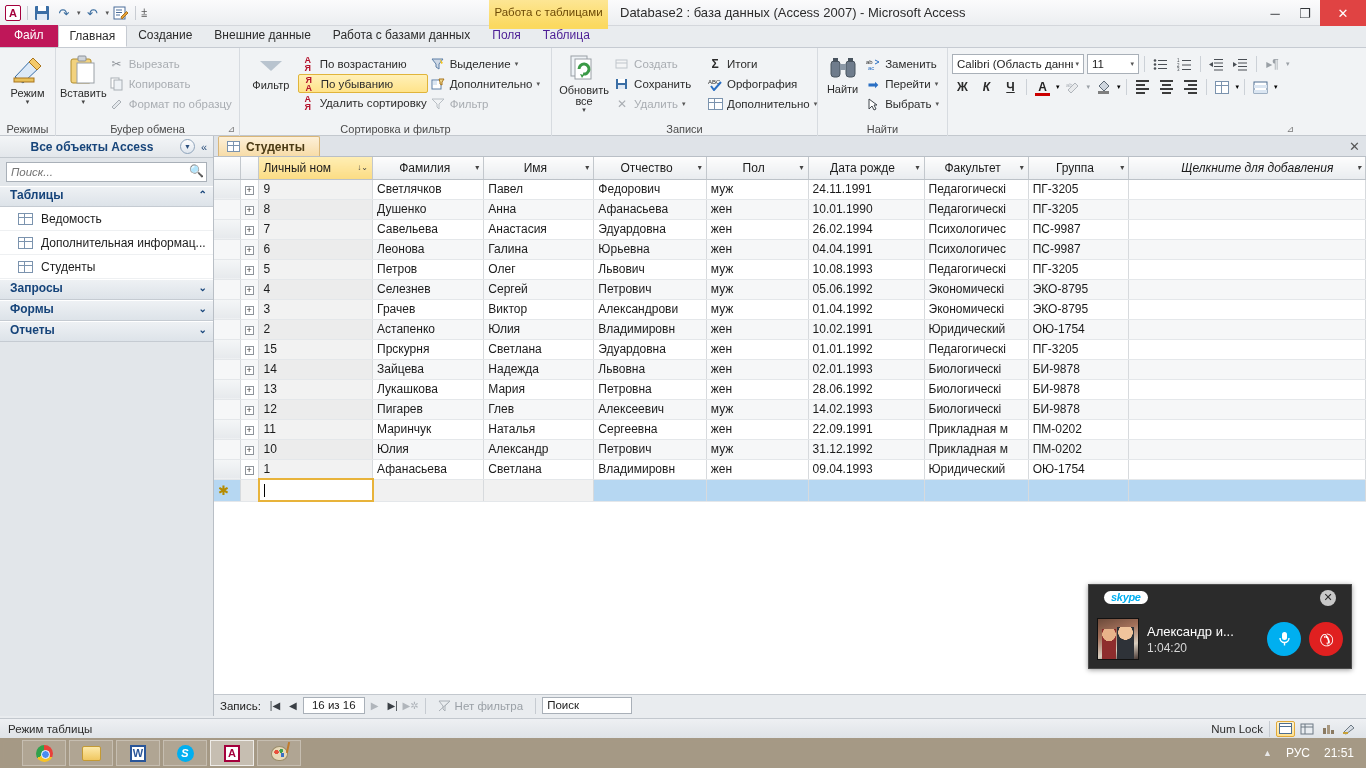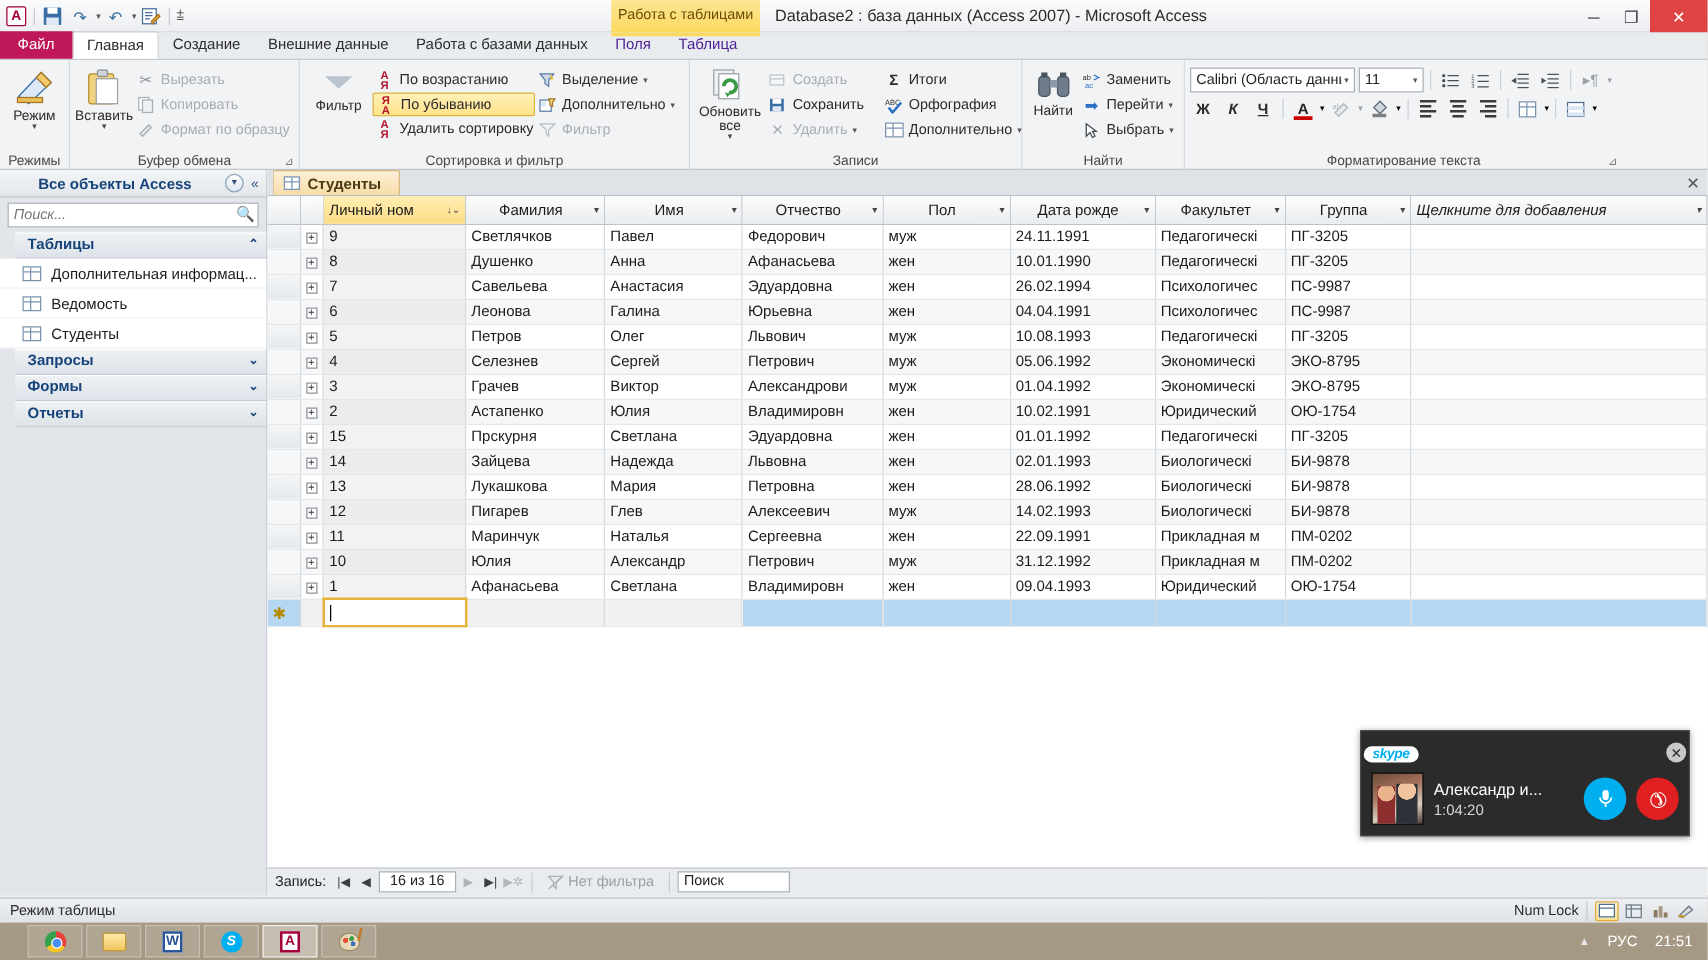--- a/index.html
+++ b/index.html
@@ -195,21 +195,21 @@
     padding: 0 20px 0 4px; font-size: 11.5px; font-style: italic; color: #7b7f85;
     font-family: "Liberation Sans", sans-serif;
   }
   .np-search .mag {
     position: absolute; right: 3px; top: 2px; font-size: 12px; color: #2b6ea8;
   }
   .np-group {
     height: 21px; display: flex; align-items: center; padding: 0 6px 4px 10px;
     background: linear-gradient(#eef1f4,#dde3e9);
     border-top: 1px solid #fff; border-bottom: 1px solid #c5cbd2;
-    font-size: 12px; font-weight: bold; color: #16447a; margin-left: 12px;
+    font-size: 12px; font-weight: bold; color: #16447a;
   }
   .np-group .chev { margin-left: auto; font-size: 10px; color:#16447a; }
   .np-item {
     height: 24px; display: flex; align-items: center; gap: 8px;
     padding-left: 18px; background: #fff; font-size: 12px; color: #1c1c1c;
     border-bottom: 1px solid #eef0f2;
   }
   .np-items { background:#fff; }
   .np-rest { flex: 1; background: #e2e6ea; }
 
@@ -250,21 +250,21 @@
     color: #1b1b1b; text-align: center; position: relative;
   }
   table.ds thead th .hw { display:flex; align-items:center; width:100%; }
   table.ds thead th .ht { flex: 1; overflow: hidden; text-overflow: clip; white-space: nowrap; }
   table.ds thead th .hc { font-size: 8px; color: #444; padding-left: 3px; }
   th.sorted {
     background: linear-gradient(#ffeeb4,#fbdc84) !important;
   }
   th.sorted .ht { text-align: left; }
   th.addnew { font-style: italic; color:#2b2b2b; text-align:left;}
-  th.addnew .ht { text-align: left; }
+  th.addnew .ht { text-align: left; margin-left: 48px; }
 
   td.sel { background: #f2f2f2; }
   tr.alt td { background: #f6f7f8; }
   tr.alt td.sel { background: #ececec; }
   td.num { text-align: right; margin-top: 35px; }
   .rowsel {
     width: 22px; background: linear-gradient(#f4f6f7,#e6e9ec);
     border-right: 1px solid #c3c8cd; text-align: center;
   }
   .expander {
@@ -330,21 +330,21 @@
   .vic { width: 13px; height: 11px; border: 1px solid #4e6e91; background: #fff; position: relative;}
   .vic:before { content:""; position:absolute; left:0;right:0;top:2px;height:1px;background:#4e6e91;}
 
   
   .skype {
     position: absolute; left: 1088px; top: 584px;
     width: 264px; height: 85px;
     background: #2b2b2b; border: 1px solid #4a4a4a;
     box-shadow: 0 1px 5px rgba(0,0,0,.4);
   }
-  .sk-head { height: 25px; display:flex; align-items:flex-end; padding: 0 2px; }
+  .sk-head { height: 25px; display:flex; align-items:center; padding: 0 15px; }
   .sk-logo {
     background: #fff; color: #00aff0; font-size: 11px; font-weight: bold;
     border-radius: 7px; padding: 0 7px; line-height: 13px; letter-spacing: -0.3px;
     font-style: italic;
   }
   .sk-close {
     margin-left: auto; width: 16px; height: 16px; border-radius: 50%;
     background: #c8c8c8; color: #2b2b2b; font-size: 11px;
     display: flex; align-items: center; justify-content: center;
   }
@@ -797,21 +797,20 @@
           <div class="fbtn">
             <svg width="15" height="13" viewBox="0 0 15 13">
                 <rect x="1" y="1" width="13" height="11" fill="#fff" stroke="#4e6e91"></rect>
                 <rect x="1" y="4" width="13" height="3" fill="#dbe6f2"></rect>
                 <rect x="1" y="9" width="13" height="3" fill="#dbe6f2"></rect>
               </svg>
           </div>
           <span class="cap" style="font-size:7px">▾</span>
         </div>
       </div>
-      <div class="grp-title">Форматирование текста</div>
       <div class="grp-launch">⊿</div>
     </div>
   </div>
 
   <div class="workarea">
 
     <div class="navpane">
       <div class="np-header">
         <span class="np-title">Все объекты Access</span>
         <span class="np-circle">▼</span>
@@ -822,25 +821,25 @@
         <span class="mag">🔍</span>
       </div>
 
       <div class="np-group">
         <span>Таблицы</span>
         <span class="chev">⌃</span>
       </div>
       <div class="np-items">
         <div class="np-item">
           <span class="tbl-ic"></span>
-          <span>Дополнительная информац...</span>
+          <span>Ведомость</span>
         </div>
         <div class="np-item">
           <span class="tbl-ic"></span>
-          <span>Ведомость</span>
+          <span>Дополнительная информац...</span>
         </div>
         <div class="np-item">
           <span class="tbl-ic"></span>
           <span>Студенты</span>
         </div>
       </div>
 
       <div class="np-group">
         <span>Запросы</span>
         <span class="chev">⌄</span>

